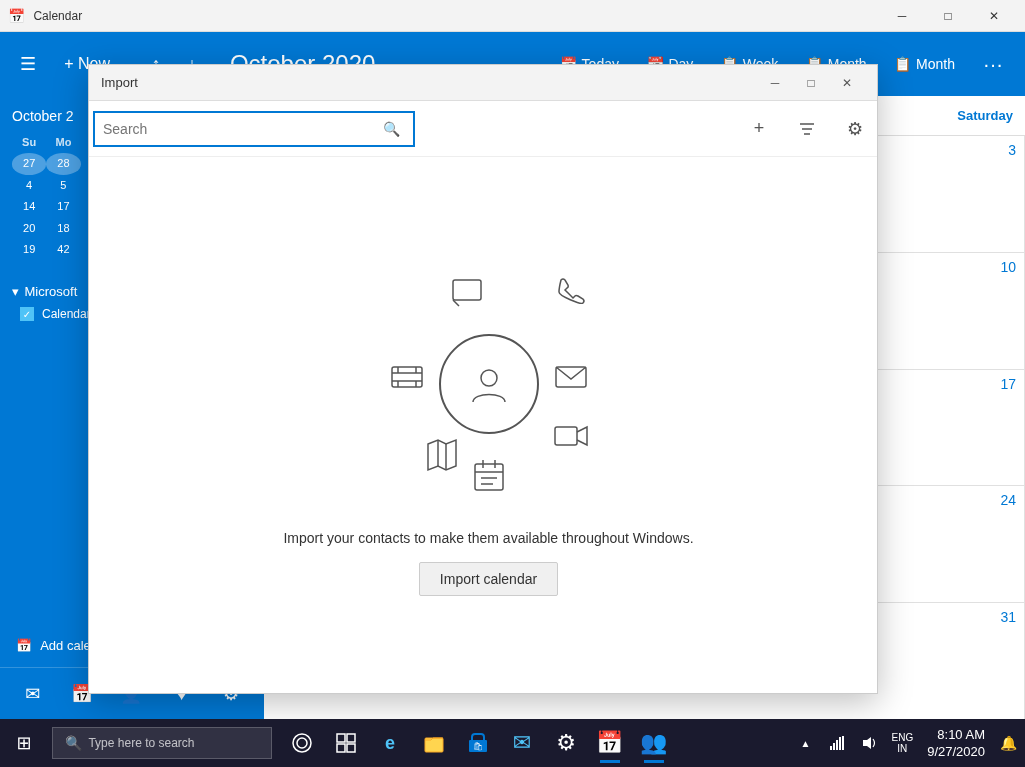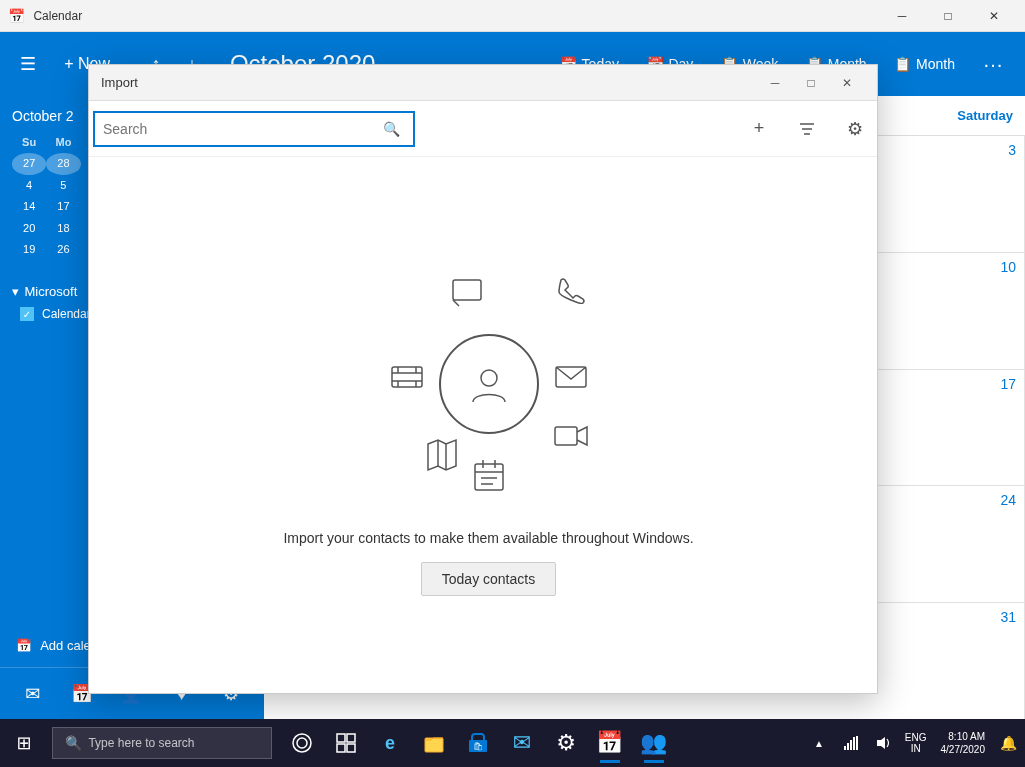--- a/index.html
+++ b/index.html
@@ -489,21 +489,21 @@
       justify-content: center;
       color: white;
       font-size: 14px;
       cursor: pointer;
     }
     .taskbar-clock {
       display: flex;
       flex-direction: column;
       align-items: flex-end;
       color: white;
-      font-size: 10px;
+      font-size: 13px;
       padding: 0 8px;
       cursor: pointer;
       height: 48px;
       justify-content: center;
       gap: 2px;
       text-align: center;
     }
     .taskbar-lang {
       display: flex;
       flex-direction: column;
@@ -623,21 +623,21 @@
             <span class="mini-cal-cell">20</span>
             <span class="mini-cal-cell">18</span>
             <span class="mini-cal-cell">20</span>
             <span class="mini-cal-cell">21</span>
             <span class="mini-cal-cell">22</span>
             <span class="mini-cal-cell">23</span>
             <span class="mini-cal-cell">24</span>
           </div>
           <div class="mini-cal-row">
             <span class="mini-cal-cell">19</span>
-            <span class="mini-cal-cell">26</span>
+            <span class="mini-cal-cell">42</span>
             <span class="mini-cal-cell">27</span>
             <span class="mini-cal-cell">28</span>
             <span class="mini-cal-cell">29</span>
             <span class="mini-cal-cell">30</span>
             <span class="mini-cal-cell">31</span>
           </div>
         </div>
       </div>
 
       <div class="sidebar-accounts">
@@ -804,21 +804,21 @@
       <div class="orbit-icon" style="bottom:60px; right:30px;">
         <svg width="36" height="36" viewBox="0 0 36 36" fill="none" stroke="#555" stroke-width="1.5">
           <rect x="2" y="9" width="22" height="18" rx="2"></rect>
           <polyline points="24,14 34,9 34,27 24,22"></polyline>
         </svg>
       </div>
     </div>
 
     <p class="import-text">Import your contacts to make them available throughout Windows.</p>
 
-    <button class="import-btn">Today contacts</button>
+    <button class="import-btn">Import calendar</button>
   </div>
 </div>
 
 <div class="taskbar">
   <div class="taskbar-start">
     <span>⊞</span>
   </div>
   <div class="taskbar-search">
     <span class="taskbar-search-icon">🔍</span>
     <span class="taskbar-search-text">Type here to search</span>
@@ -887,19 +887,19 @@
         <polygon points="2,5 6,5 10,2 10,14 6,11 2,11" fill="white" stroke="none"></polygon>
         <path d="M12 4 Q15 8 12 12" fill="none"></path>
       </svg>
     </div>
     <div class="taskbar-lang">
       <span>ENG</span>
       <span>IN</span>
     </div>
     <div class="taskbar-clock">
       <span>8:10 AM</span>
-      <span>4/27/2020</span>
+      <span>9/27/2020</span>
     </div>
     <div class="taskbar-notif">
       <span style="font-size:14px;">🔔</span>
     </div>
   </div>
 </div>
 
 </body></html>

